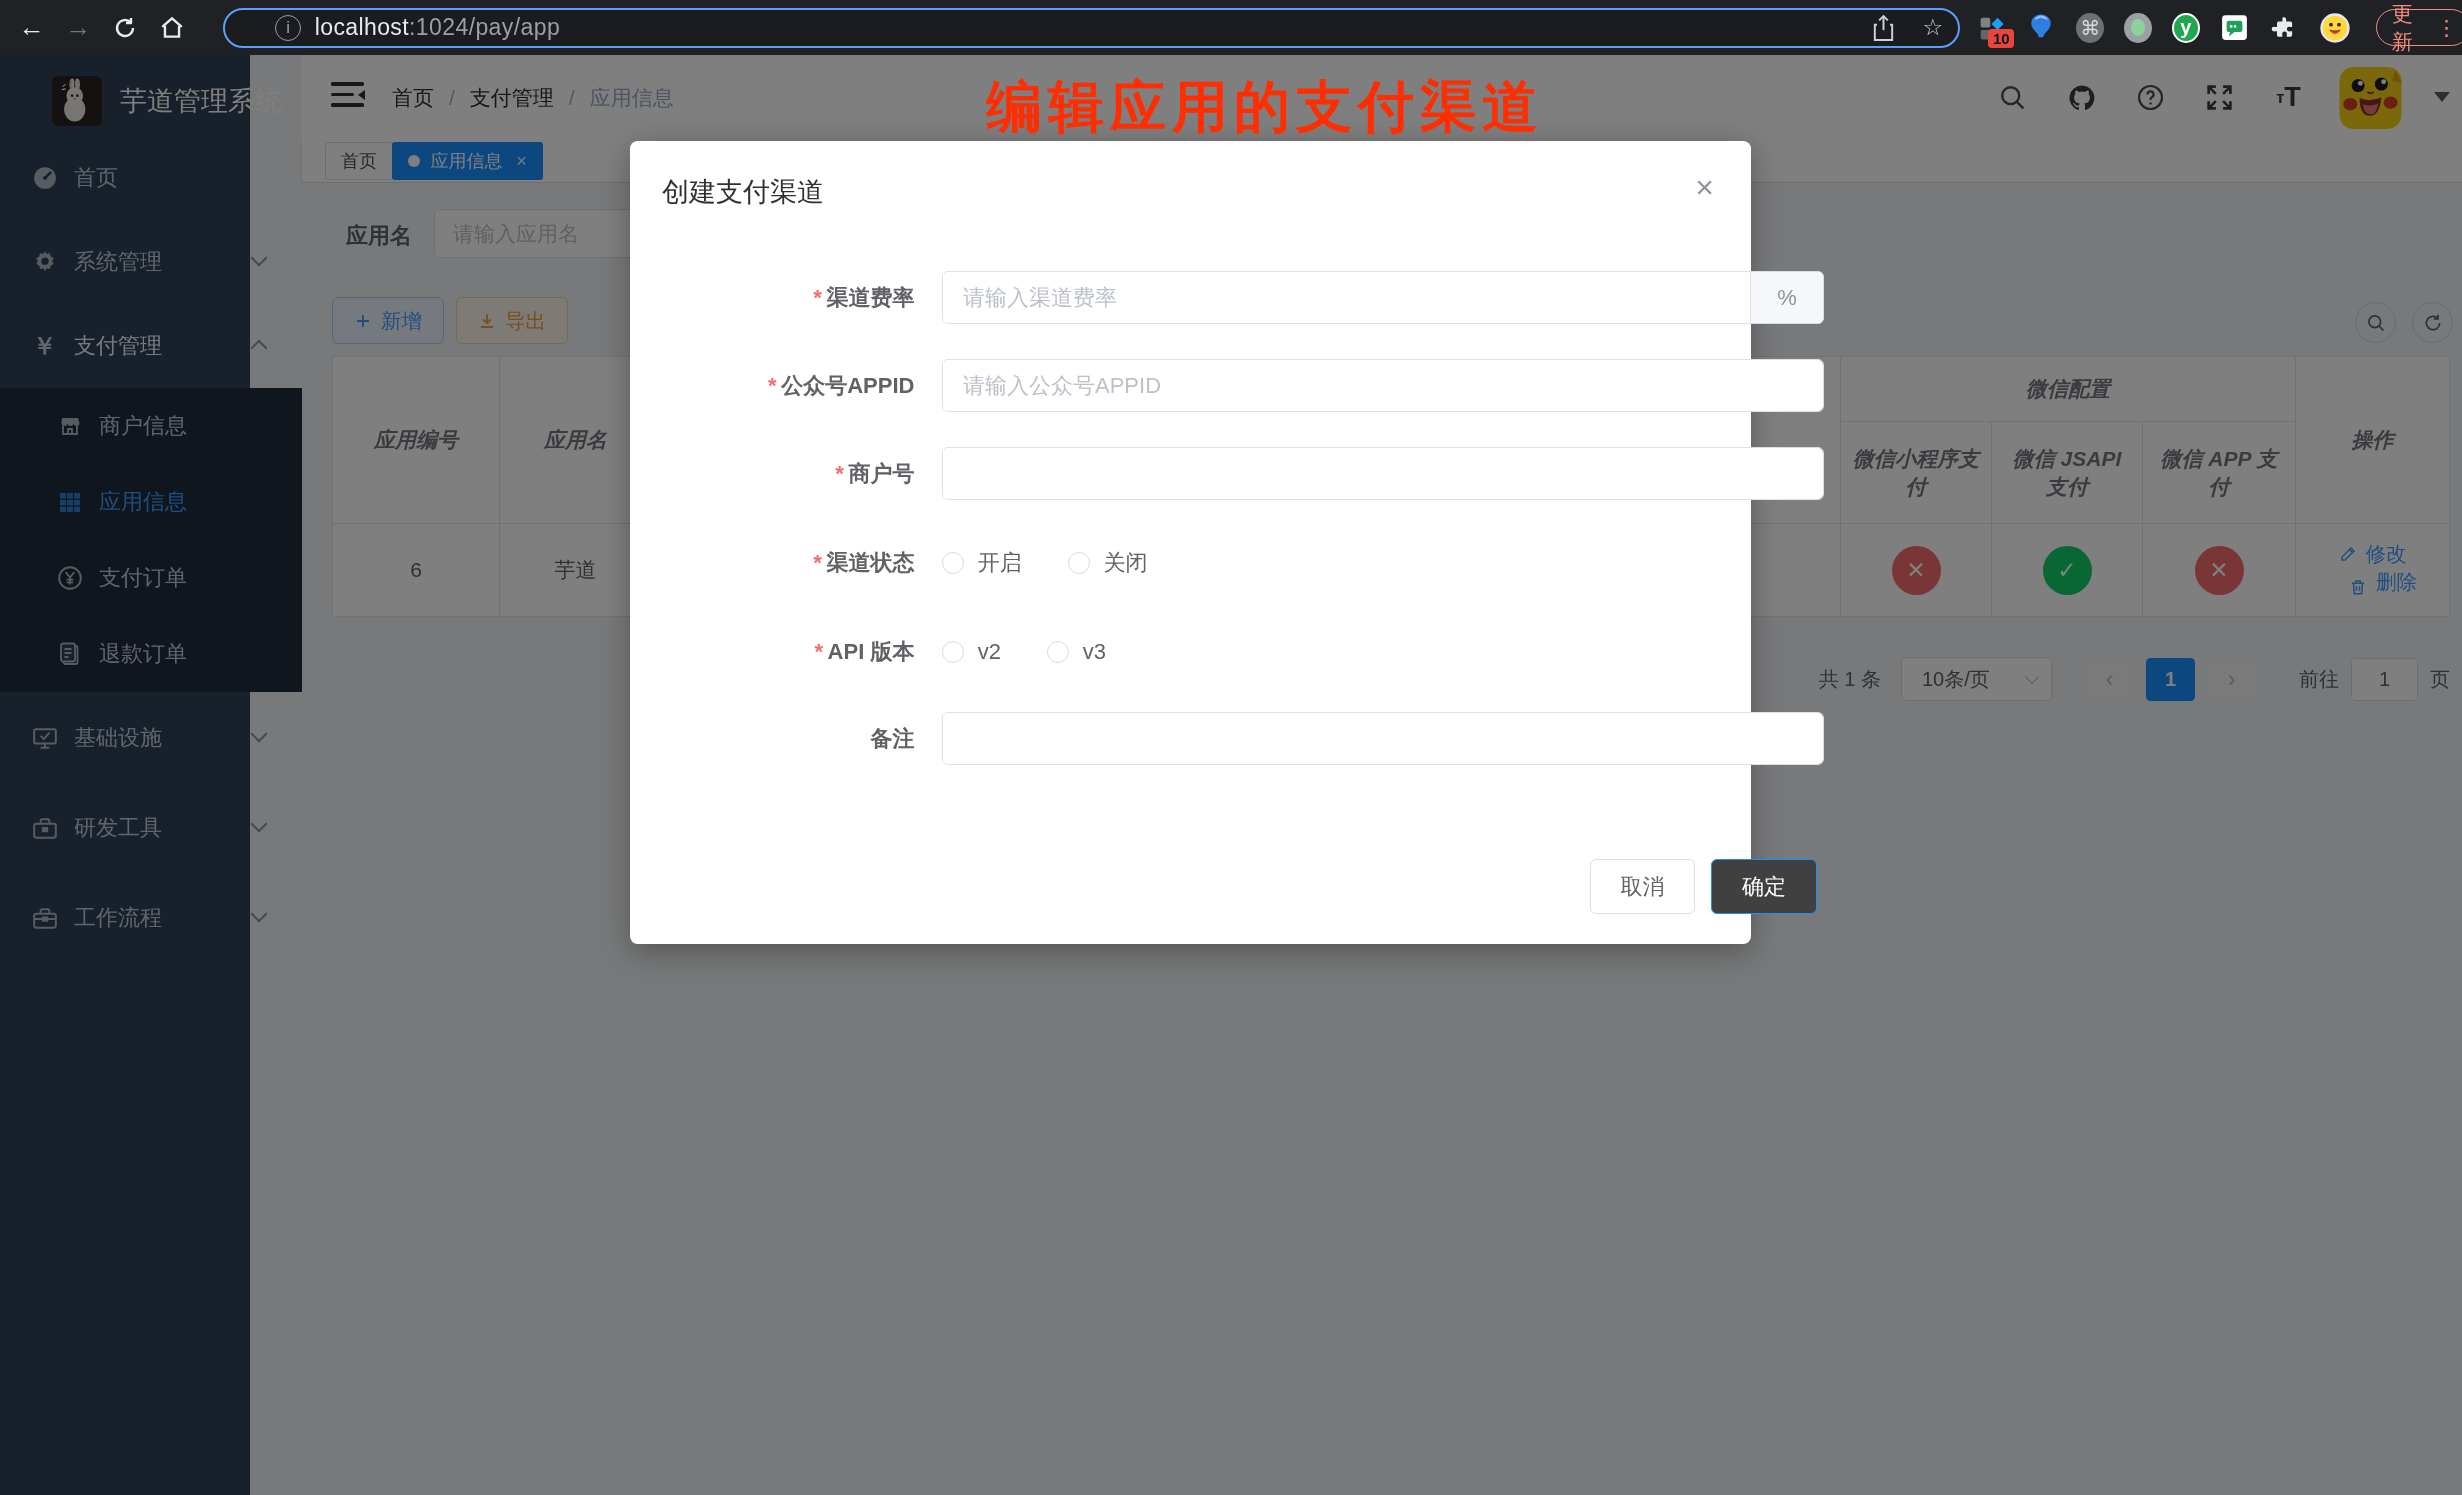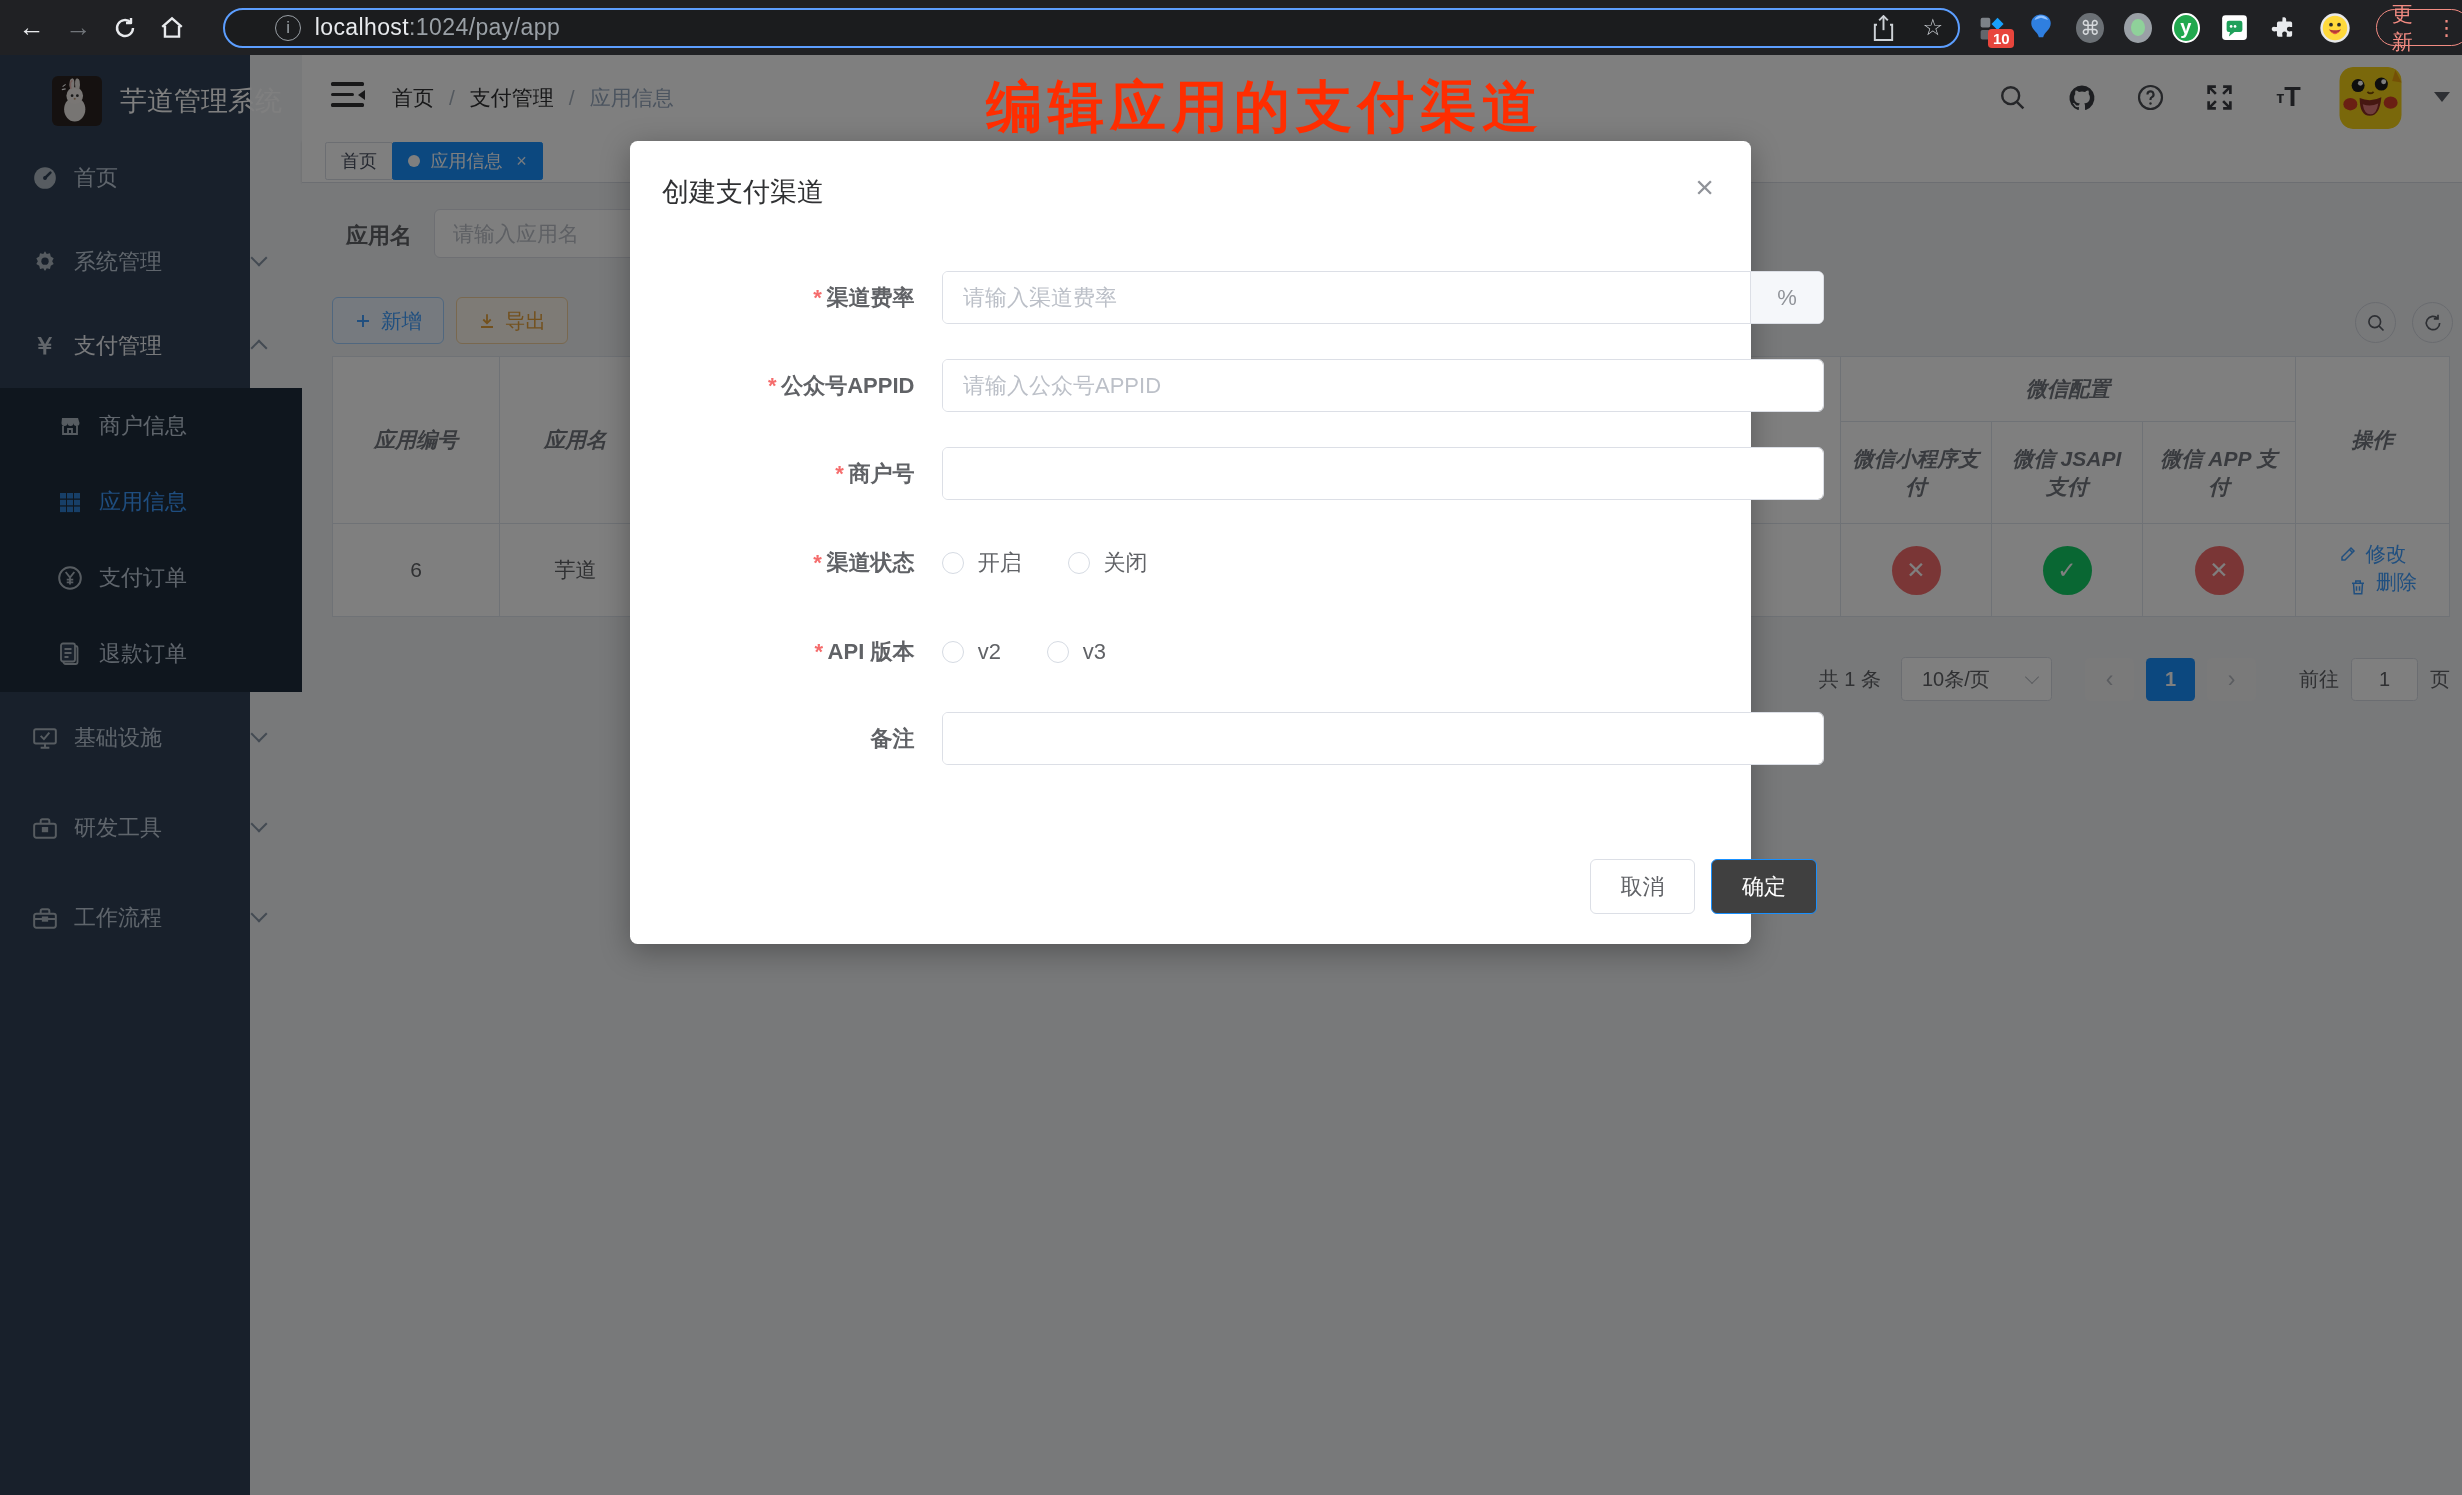--- a/index.html
+++ b/index.html
@@ -12,21 +12,21 @@
   .nav-ico { width:30px; height:30px; display:flex; align-items:center; justify-content:center; color:#e8eaed; font-size:26px; margin-left:16.7px; cursor:pointer; }
   .nav-ico.dim { color:#71757a; }
   .addr { position:absolute; left:223px; top:7.6px; width:1737px; height:40px; background:#1b1c1e; border:2.3px solid #5c9eff; border-radius:21px; display:flex; align-items:center; padding:0 15px; }
   .addr .info { width:26px; height:26px; border:1.5px solid #9aa0a6; border-radius:50%; color:#9aa0a6; font-size:16.7px; display:flex; align-items:center; justify-content:center; margin:0 13.7px 0 35px; }
   .addr .url { font-size:23px; color:#e8eaed; letter-spacing:0.4px; }
   .addr .url .rest { color:#9aa0a6; }
   .addr .spacer { flex:1; }
   .addr .aico { color:#cdd1d6; font-size:23px; margin-left:27px; }
   .exts { position:absolute; left:1977px; top:0; height:55px; display:flex; align-items:center; gap:20px; }
   .ext { position:relative; width:32px; height:32px; display:flex; align-items:center; justify-content:center; }
-  .badge { position:absolute; right:-7.6px; bottom:-4.6px; background:#e8453c; color:#ffffff; font-size:15px; line-height:1; padding:2.3px 4.6px; border-radius:3.8px; font-weight:bold; }
+  .badge { position:absolute; right:-7.6px; bottom:-4.6px; background:#e8453c; color:#0f172a; font-size:15px; line-height:1; padding:2.3px 4.6px; border-radius:3.8px; font-weight:bold; }
   .circle-ext { width:30px; height:30px; border-radius:50%; display:flex; align-items:center; justify-content:center; }
   .update-pill { display:flex; align-items:center; gap:7.6px; border:1.5px solid #f28b82; color:#f28b82; border-radius:20px; height:37px; padding:0 12px 0 15px; font-size:21px; margin-left:4.6px; }
   .kebab { display:inline-block; font-size:21px; color:#f28b82; letter-spacing:0; }
 
   
   .app { position:absolute; left:0; top:55px; width:2462px; height:1440px; }
 
   
   .sidebar { position:absolute; left:0; top:0; width:250px; height:1440px; background:#304156; }
   .logo-row { position:absolute; left:0; top:15px; width:302px; height:61px; display:flex; align-items:center; }

